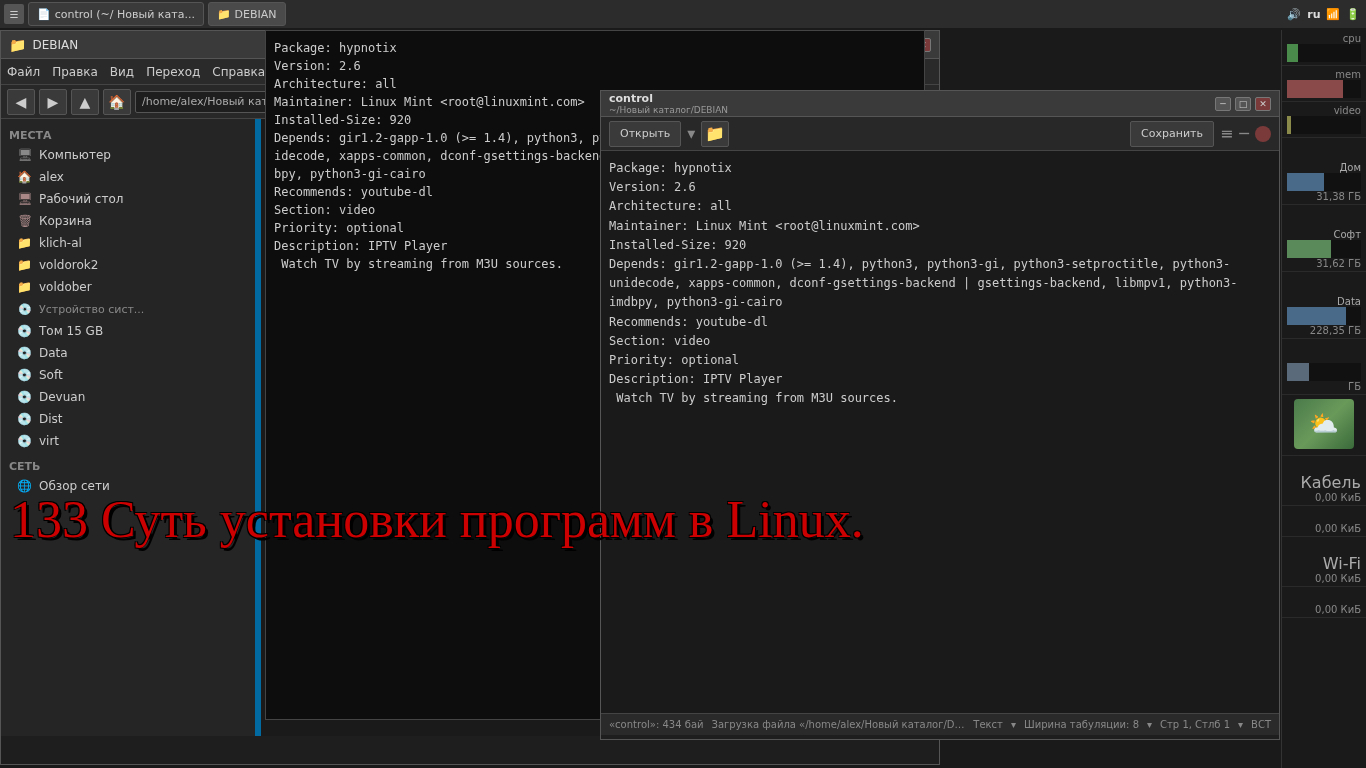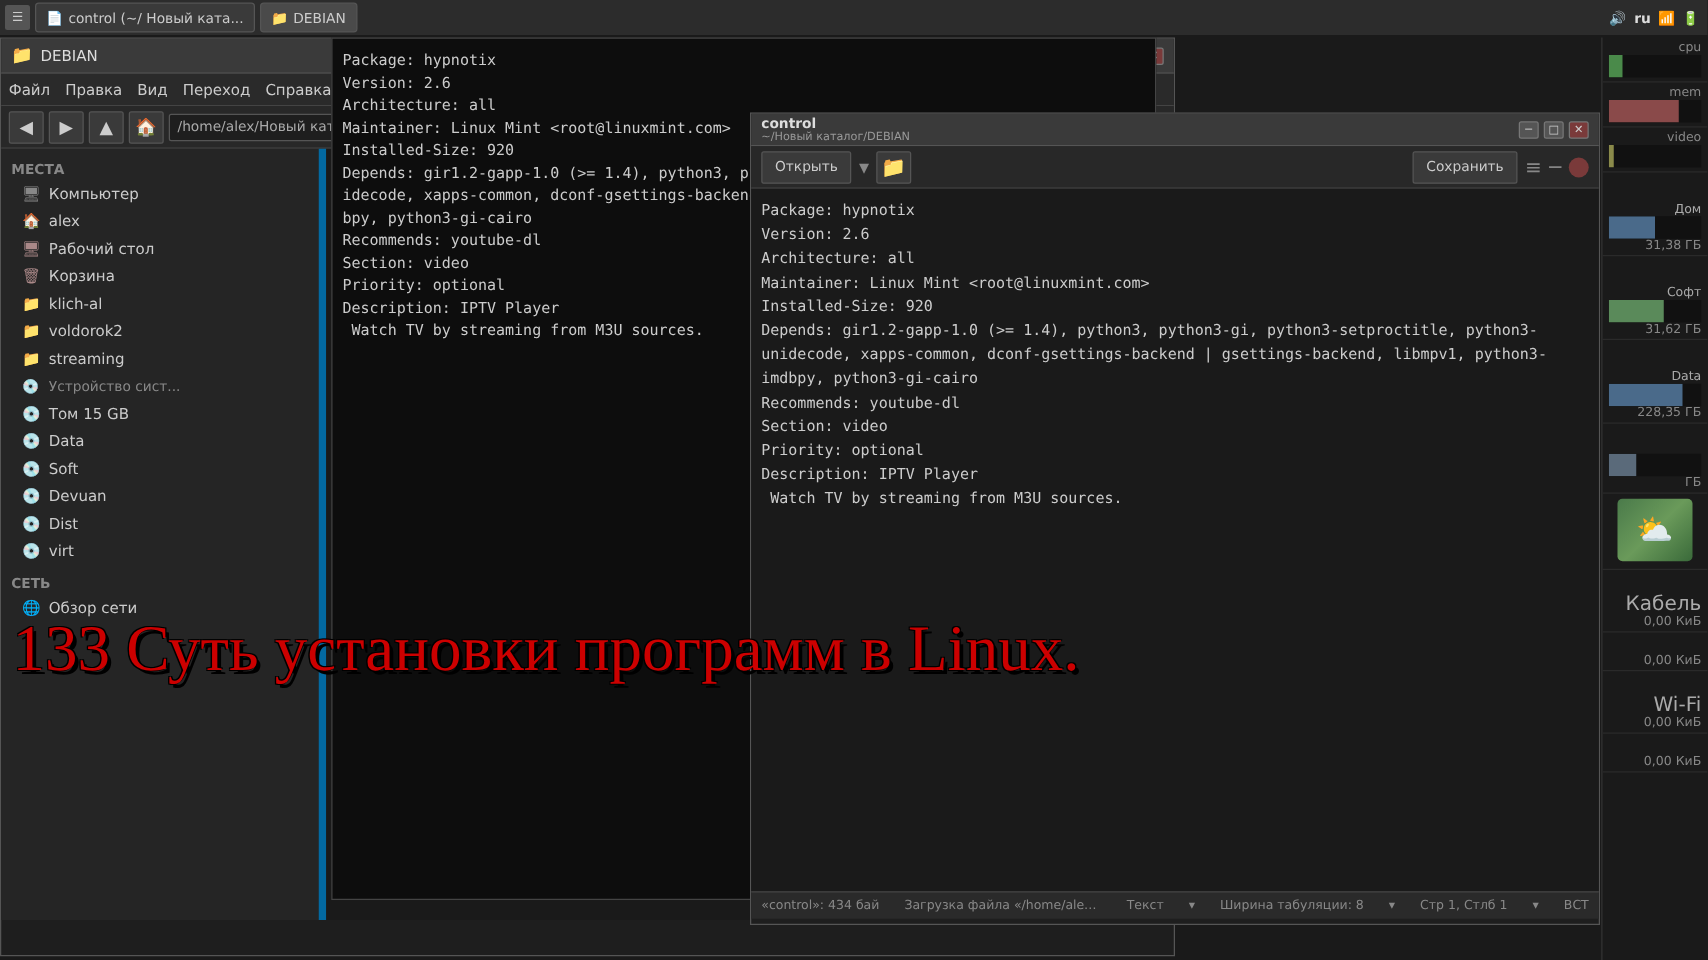--- a/index.html
+++ b/index.html
@@ -244,21 +244,21 @@
       height: calc(100% - 60px - 26px);
       overflow: auto;
     }
     .editor-statusbar {
       height: 22px;
       background: #2a2a2a;
       border-top: 1px solid #444;
       display: flex; align-items: center;
       padding: 0 8px;
       font-size: 10px; color: #888;
-      gap: 20px;
+      gap: 8px;
     }
 
     
     .right-panel {
       position: absolute;
       top: 30px; right: 0;
       width: 85px;
       height: 738px;
       background: #1a1a1a;
       border-left: 1px solid #333;
@@ -397,21 +397,21 @@
       <div class="fm-sidebar-item">
         <span class="fm-sidebar-icon icon-folder">📁</span>
         <span>klich-al</span>
       </div>
       <div class="fm-sidebar-item">
         <span class="fm-sidebar-icon icon-folder">📁</span>
         <span>voldorok2</span>
       </div>
       <div class="fm-sidebar-item">
         <span class="fm-sidebar-icon icon-folder">📁</span>
-        <span>streaming</span>
+        <span>voldober</span>
       </div>
       <div class="fm-sidebar-item">
         <span class="fm-sidebar-icon icon-drive" style="font-size:11px;color:#888;">💿</span>
         <span style="font-size:11px;color:#888;">Устройство сист...</span>
       </div>
       <div class="fm-sidebar-item">
         <span class="fm-sidebar-icon icon-drive">💿</span>
         <span>Том 15 GB</span>
       </div>
       <div class="fm-sidebar-item">

